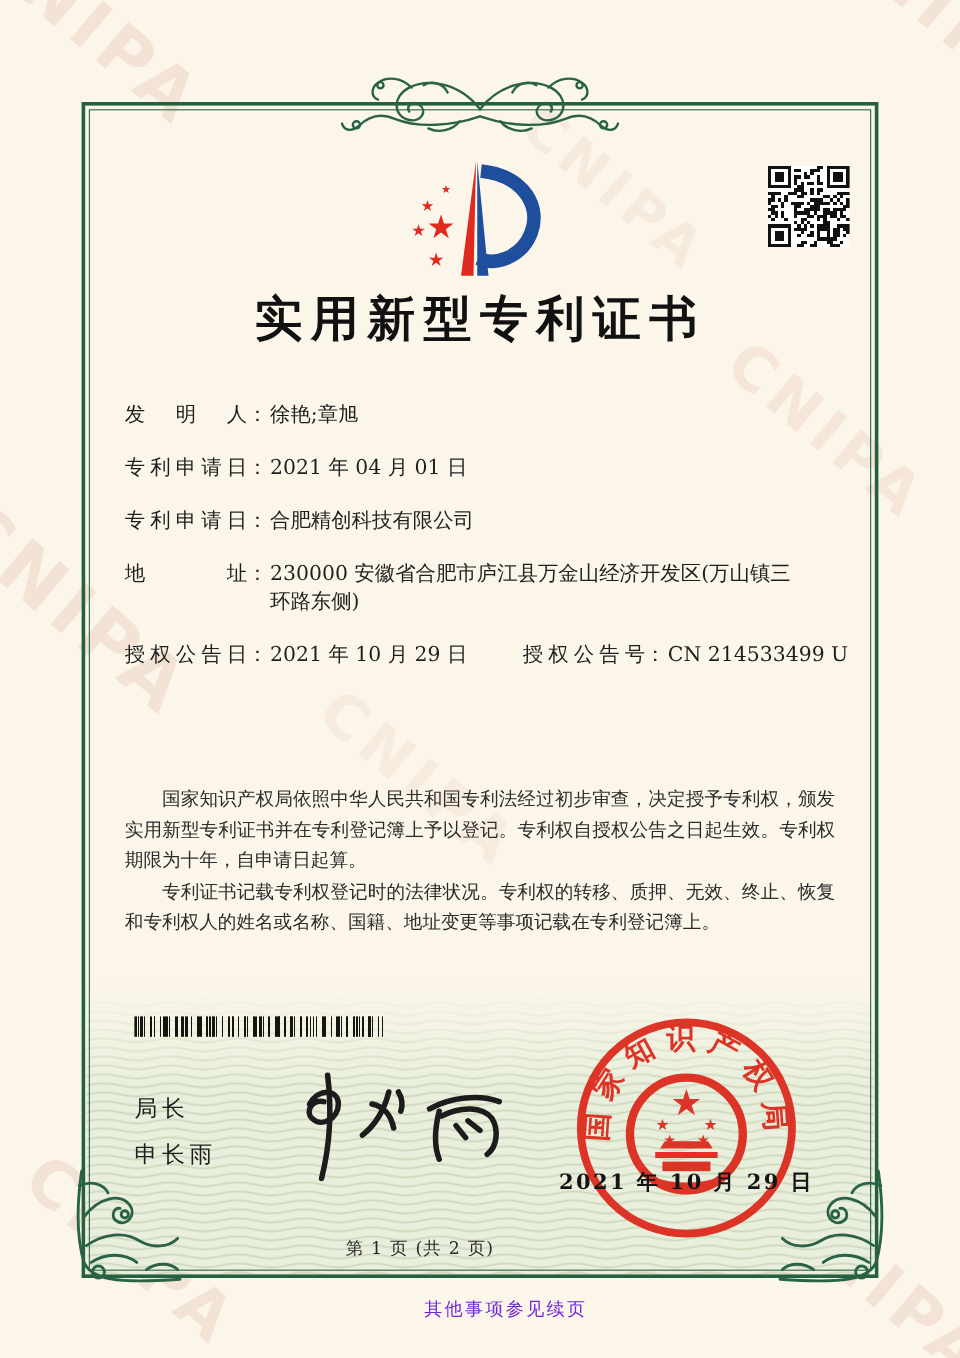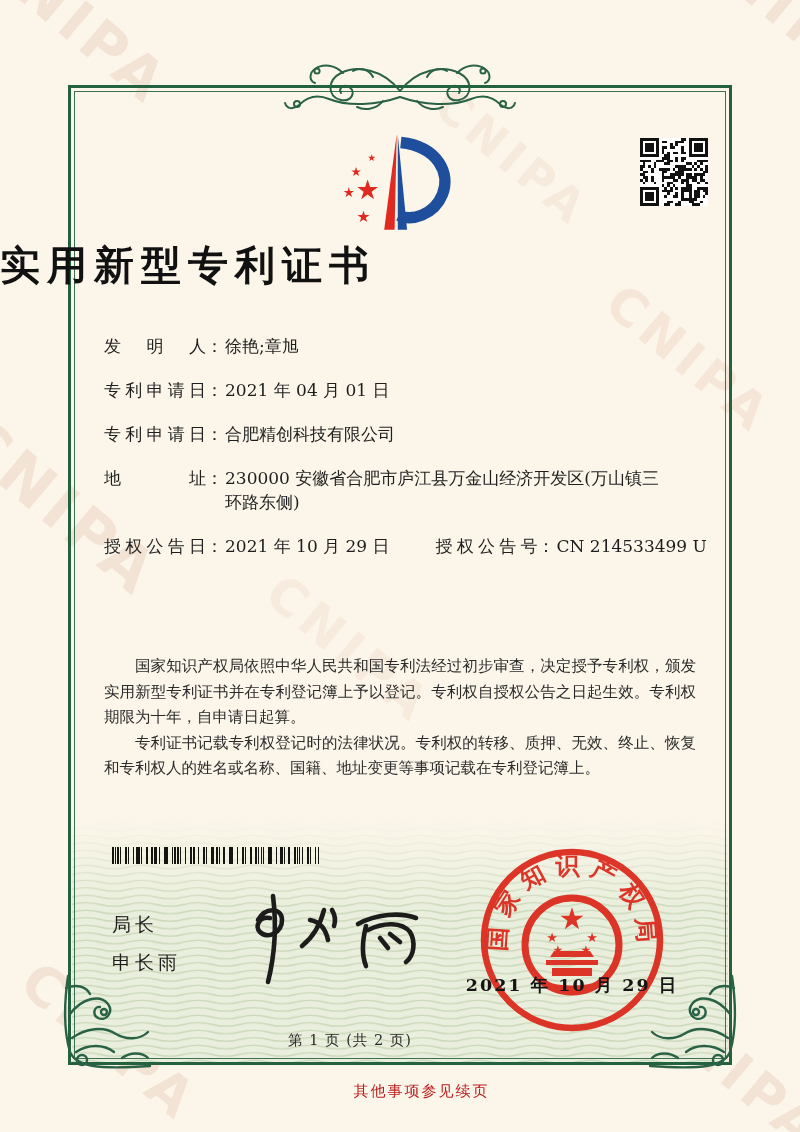--- a/index.html
+++ b/index.html
@@ -31,21 +31,21 @@
     background:linear-gradient(180deg,#fcf6ea 0%, rgba(252,246,234,0) 100%);
   }
   .cert-no {
     position:absolute; left:104px; top:130px;
     font-size:17px; letter-spacing:1px; color:#2a2a2a;
   }
   .logo { position:absolute; left:340px; top:130px; width:130px; height:104px; }
   .qr { position:absolutic; }
   .qr { position:absolute; left:640px; top:138px; width:68px; height:68px; }
   .title {
-    position:absolute; left:0; top:238px; width:800px; 
+    position:absolute; left:0; top:238px; width:800px; text-align:center;
     font-size:40px; font-weight:bold; letter-spacing:7px; color:#111;
   }
   .fields { position:absolute; left:104px; top:334px; width:600px; font-size:17px; }
   .frow { margin-bottom:20px; line-height:24px; white-space:nowrap; }
   .frow.wrap { white-space:normal; }
   .flabel {
     display:inline-block; width:102px; text-align:justify; text-align-last:justify;
     vertical-align:top; color:#1e1e1e;
   }
   .fcolon { display:inline-block; vertical-align:top; }
@@ -73,21 +73,21 @@
   .seal-date {
     position:absolute; left:458px; top:973px; width:228px; text-align:center;
     font-size:17.5px; letter-spacing:2px; color:#141414; font-weight:bold;
   }
   .page-num {
     position:absolute; left:0; top:1031px; width:700px; text-align:center;
     font-size:14.5px; color:#2a2a2a; letter-spacing:1px;
   }
   .note {
     position:absolute; left:0; top:1082px; width:800px; text-align:center;
-    font-size:15px; color:#b91c1c; letter-spacing:2px;padding-left:43px;
+    font-size:15px; color:#6d28d9; letter-spacing:2px;padding-left:43px;
   }
   .ornament-top { position:absolute; left:283px; top:57px; width:234px; height:56px; }
   .flourish { position:absolute; width:104px; height:100px; }
   .flourish.left { left:52px; top:974px; }
   .flourish.right { left:644px; top:974px; transform:scaleX(-1); }
 </style>
 </head>
 <body>
 
 <div class="page">

